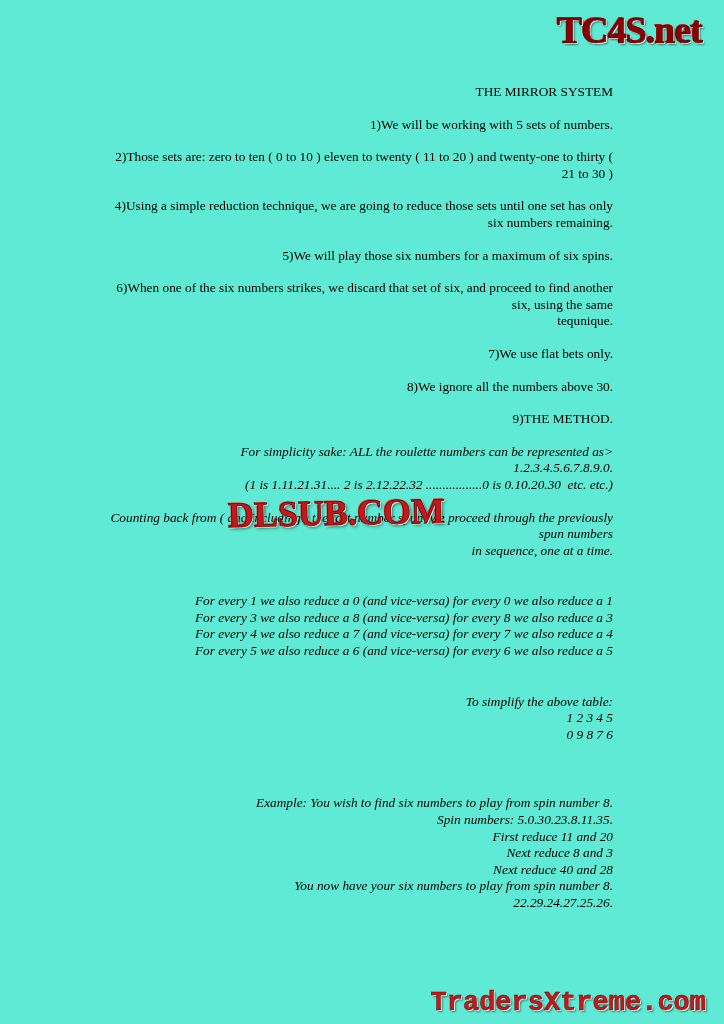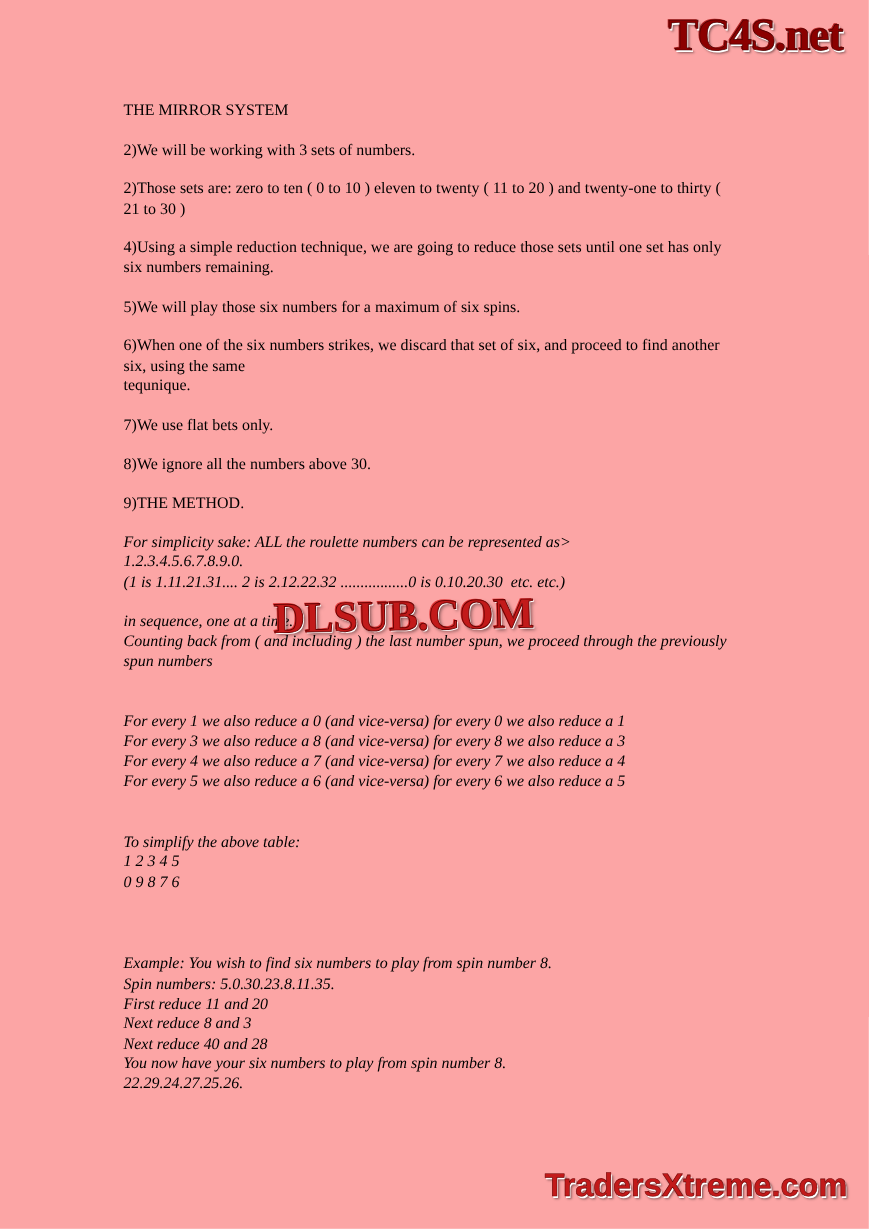--- a/index.html
+++ b/index.html
@@ -11,21 +11,22 @@
     width: 724px;
     height: 1024px;
     position: relative;
     font-family: "Liberation Serif", serif;
     color: #000000;
     overflow: hidden;
   }
   .page {
     position: absolute;
     inset: 0;
-    background: #fca5a5;
+    background: #5eead4;
+    text-align: right;
   }
 
   
   .wm-top {
     position: absolute;
     top: 8px;
     right: 22px;
     font-family: "Liberation Serif", serif;
     font-weight: bold;
     font-size: 38px;
@@ -48,23 +49,23 @@
     color: #c21a1a;
     text-shadow:
       1px 1px 0 #ffffff,
       2px 2px 3px rgba(0,0,0,0.5),
       -1px -1px 0 #e03a3a;
     -webkit-text-stroke: 0.8px #6b0000;
     transform: rotate(-1.2deg);
   }
   .wm-bottom {
     position: absolute;
-    bottom: 20px;
+    bottom: 6px;
     right: 18px;
-    font-family: Liberation Sans, sans-serif;
+    font-family: Liberation Mono, monospace;
     font-weight: bold;
     font-size: 27px;
     color: #c21a1a;
     text-shadow:
       1px 1px 0 #ffffff,
       2px 2px 2px rgba(0,0,0,0.45);
     -webkit-text-stroke: 0.5px #6b0000;
   }
 
   
@@ -93,39 +94,39 @@
 <body>
 
 <div class="page">
 
   <div class="wm-top">TC4S.net</div>
 
   <div class="content">
 
     <p class="para">THE MIRROR SYSTEM</p>
 
-    <p class="para">2)We will be working with 3 sets of numbers.</p>
+    <p class="para">1)We will be working with 5 sets of numbers.</p>
     <p class="para">2)Those sets are: zero to ten ( 0 to 10 ) eleven to twenty ( 11 to 20 ) and twenty-one to thirty ( 21 to 30 )</p>
     <p class="para">4)Using a simple reduction technique, we are going to reduce those sets until one set has only six numbers remaining.</p>
     <p class="para">5)We will play those six numbers for a maximum of six spins.</p>
     <p class="para">6)When one of the six numbers strikes, we discard that set of six, and proceed to find another six, using the same
 tequnique.</p>
     <p class="para">7)We use flat bets only.</p>
     <p class="para">8)We ignore all the numbers above 30.</p>
     <p class="para">9)THE METHOD.</p>
 
     <div class="block">
       <div class="line">For simplicity sake: ALL the roulette numbers can be represented as&gt;</div>
       <div class="line">1.2.3.4.5.6.7.8.9.0.</div>
       <div class="line">(1 is 1.11.21.31.... 2 is 2.12.22.32 .................0 is 0.10.20.30  etc. etc.)</div>
     </div>
 
     <div class="block">
+      <div class="line">Counting back from ( and including ) the last number spun, we proceed through the previously spun numbers</div>
       <div class="line">in sequence, one at a time.</div>
-      <div class="line">Counting back from ( and including ) the last number spun, we proceed through the previously spun numbers</div>
     </div>
 
     <div class="gap-lg"></div>
 
     <div class="block">
       <div class="line">For every 1 we also reduce a 0 (and vice-versa) for every 0 we also reduce a 1</div>
       <div class="line">For every 3 we also reduce a 8 (and vice-versa) for every 8 we also reduce a 3</div>
       <div class="line">For every 4 we also reduce a 7 (and vice-versa) for every 7 we also reduce a 4</div>
       <div class="line">For every 5 we also reduce a 6 (and vice-versa) for every 6 we also reduce a 5</div>
     </div>

